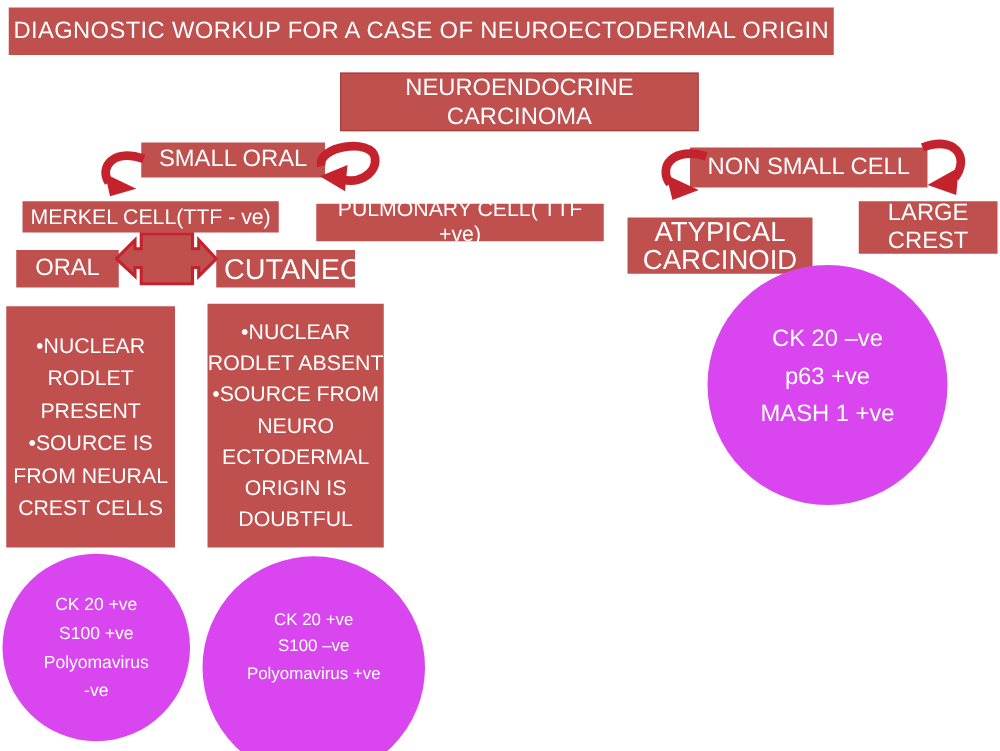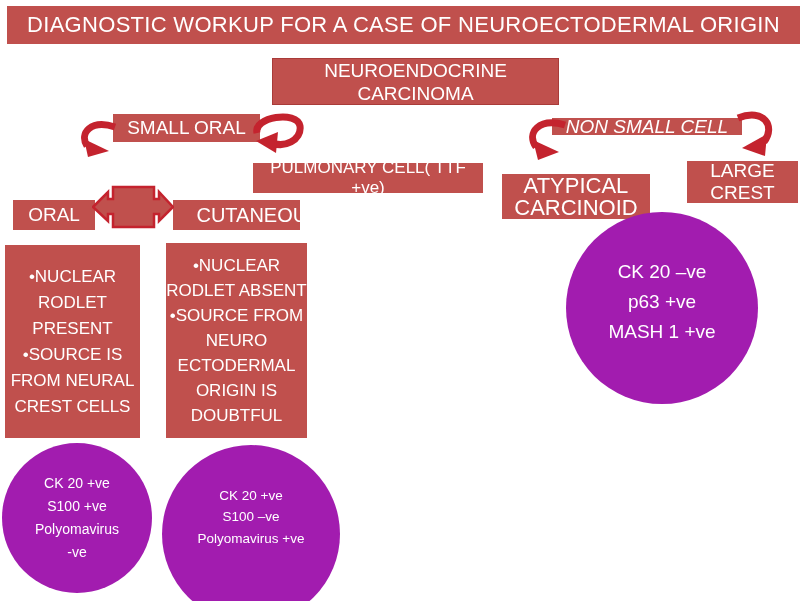--- a/index.html
+++ b/index.html
@@ -7,34 +7,34 @@
     position:relative;width:800px;height:601px;background:#ffffff;
     font-family:"Liberation Sans",sans-serif;overflow:hidden;
     -webkit-font-smoothing:antialiased;
   }
   .rbox{
     position:absolute;background:#c0504d;color:#ffffff;
     display:flex;align-items:center;justify-content:center;
     text-align:center;white-space:pre-line;box-sizing:border-box;
   }
   .circle{
-    position:absolute;background:#a21caf;color:#ffffff;border-radius:50%;
+    position:absolute;background:#d946ef;color:#ffffff;border-radius:50%;
     display:flex;align-items:center;justify-content:center;
     text-align:center;white-space:pre-line;box-sizing:border-box;
   }
   .arrow-svg{position:absolute;}
 
-  #banner{left:7px;top:6px;width:793px;height:38px;font-size:22px;letter-spacing:.3px;}
+  #banner{left:7px;top:6px;width:660px;height:38px;font-size:19px;letter-spacing:.3px;}
   #root-box{left:272px;top:58px;width:287px;height:47px;font-size:19px;line-height:23px;border:1px solid rgba(150,42,42,.55);}
   #small-cell{left:113px;top:114px;width:147px;height:28px;font-size:19px;}
-  #non-small-cell{left:552px;top:118px;width:190px;height:17px;font-size:19px;font-style:italic;}
+  #non-small-cell{left:552px;top:118px;width:190px;height:32px;font-size:19px;}
   #merkel{left:18px;top:161px;width:205px;height:25px;font-size:17px;}
   #pulmonary{left:253px;top:163px;width:230px;height:30px;font-size:17px;}
   #oral{left:13px;top:200px;width:82px;height:30px;font-size:19px;text-align:right;}
-  #cutaneous{left:173px;top:200px;width:127px;height:30px;font-size:20px;padding-left:44px;}
+  #cutaneous{left:173px;top:200px;width:111px;height:30px;font-size:23px;padding-left:44px;}
   #atypical{left:502px;top:160px;width:148px;height:45px;font-size:22px;line-height:22px;margin-top:14px;}
   #large-cell{left:687px;top:161px;width:111px;height:42px;font-size:19px;}
   #oral-findings{left:5px;top:245px;width:135px;height:193px;font-size:17px;line-height:26px;}
   #cutaneous-findings{left:166px;top:243px;width:141px;height:195px;font-size:17px;line-height:25px;}
   #oral-markers{left:2px;top:443px;width:150px;height:150px;font-size:14px;line-height:23px;}
   #cutaneous-markers{left:162px;top:445px;width:178px;height:178px;font-size:13.5px;line-height:21.5px;padding-bottom:34px;}
   #atypical-markers{left:566px;top:212px;width:192px;height:192px;font-size:19px;line-height:30px;padding-bottom:12px;}
 </style>
 </head>
 <body>
@@ -62,20 +62,21 @@
   <svg class="arrow-svg" style="left:526px;top:118px;" width="42" height="44" viewBox="0 0 42 44">
     <path d="M39,7 C13,-1 0,15 10,29" fill="none" stroke="#c4232e" stroke-width="7"></path>
     <polygon points="7,22 12,42 33,34" fill="#c4232e"></polygon>
   </svg>
 
   <svg class="arrow-svg" style="left:734px;top:108px;" width="42" height="52" viewBox="0 0 42 52">
     <path d="M4,10 C30,0 42,18 30,34" fill="none" stroke="#c4232e" stroke-width="7"></path>
     <polygon points="33,26 31,48 8,40" fill="#c4232e"></polygon>
   </svg>
 
+  <div class="rbox" id="merkel">MERKEL CELL(TTF - ve)</div>
   <div class="rbox" id="pulmonary">PULMONARY CELL( TTF +ve)</div>
 
   <div class="rbox" id="oral">ORAL</div>
   <div class="rbox" id="cutaneous">CUTANEOUS</div>
 
   <svg class="arrow-svg" style="left:92px;top:185px;" width="82" height="44" viewBox="0 0 82 44">
     <path d="M1,22 L16,7 L16,14 L21,14 L21,2 L62,2 L62,14 L67,14 L67,7 L81,22 L67,36 L67,29 L62,29 L62,42 L21,42 L21,29 L16,29 L16,36 Z" fill="#c0504d" stroke="#c4232e" stroke-width="2.5"></path>
   </svg>
 
   <div class="rbox" id="atypical">ATYPICAL

